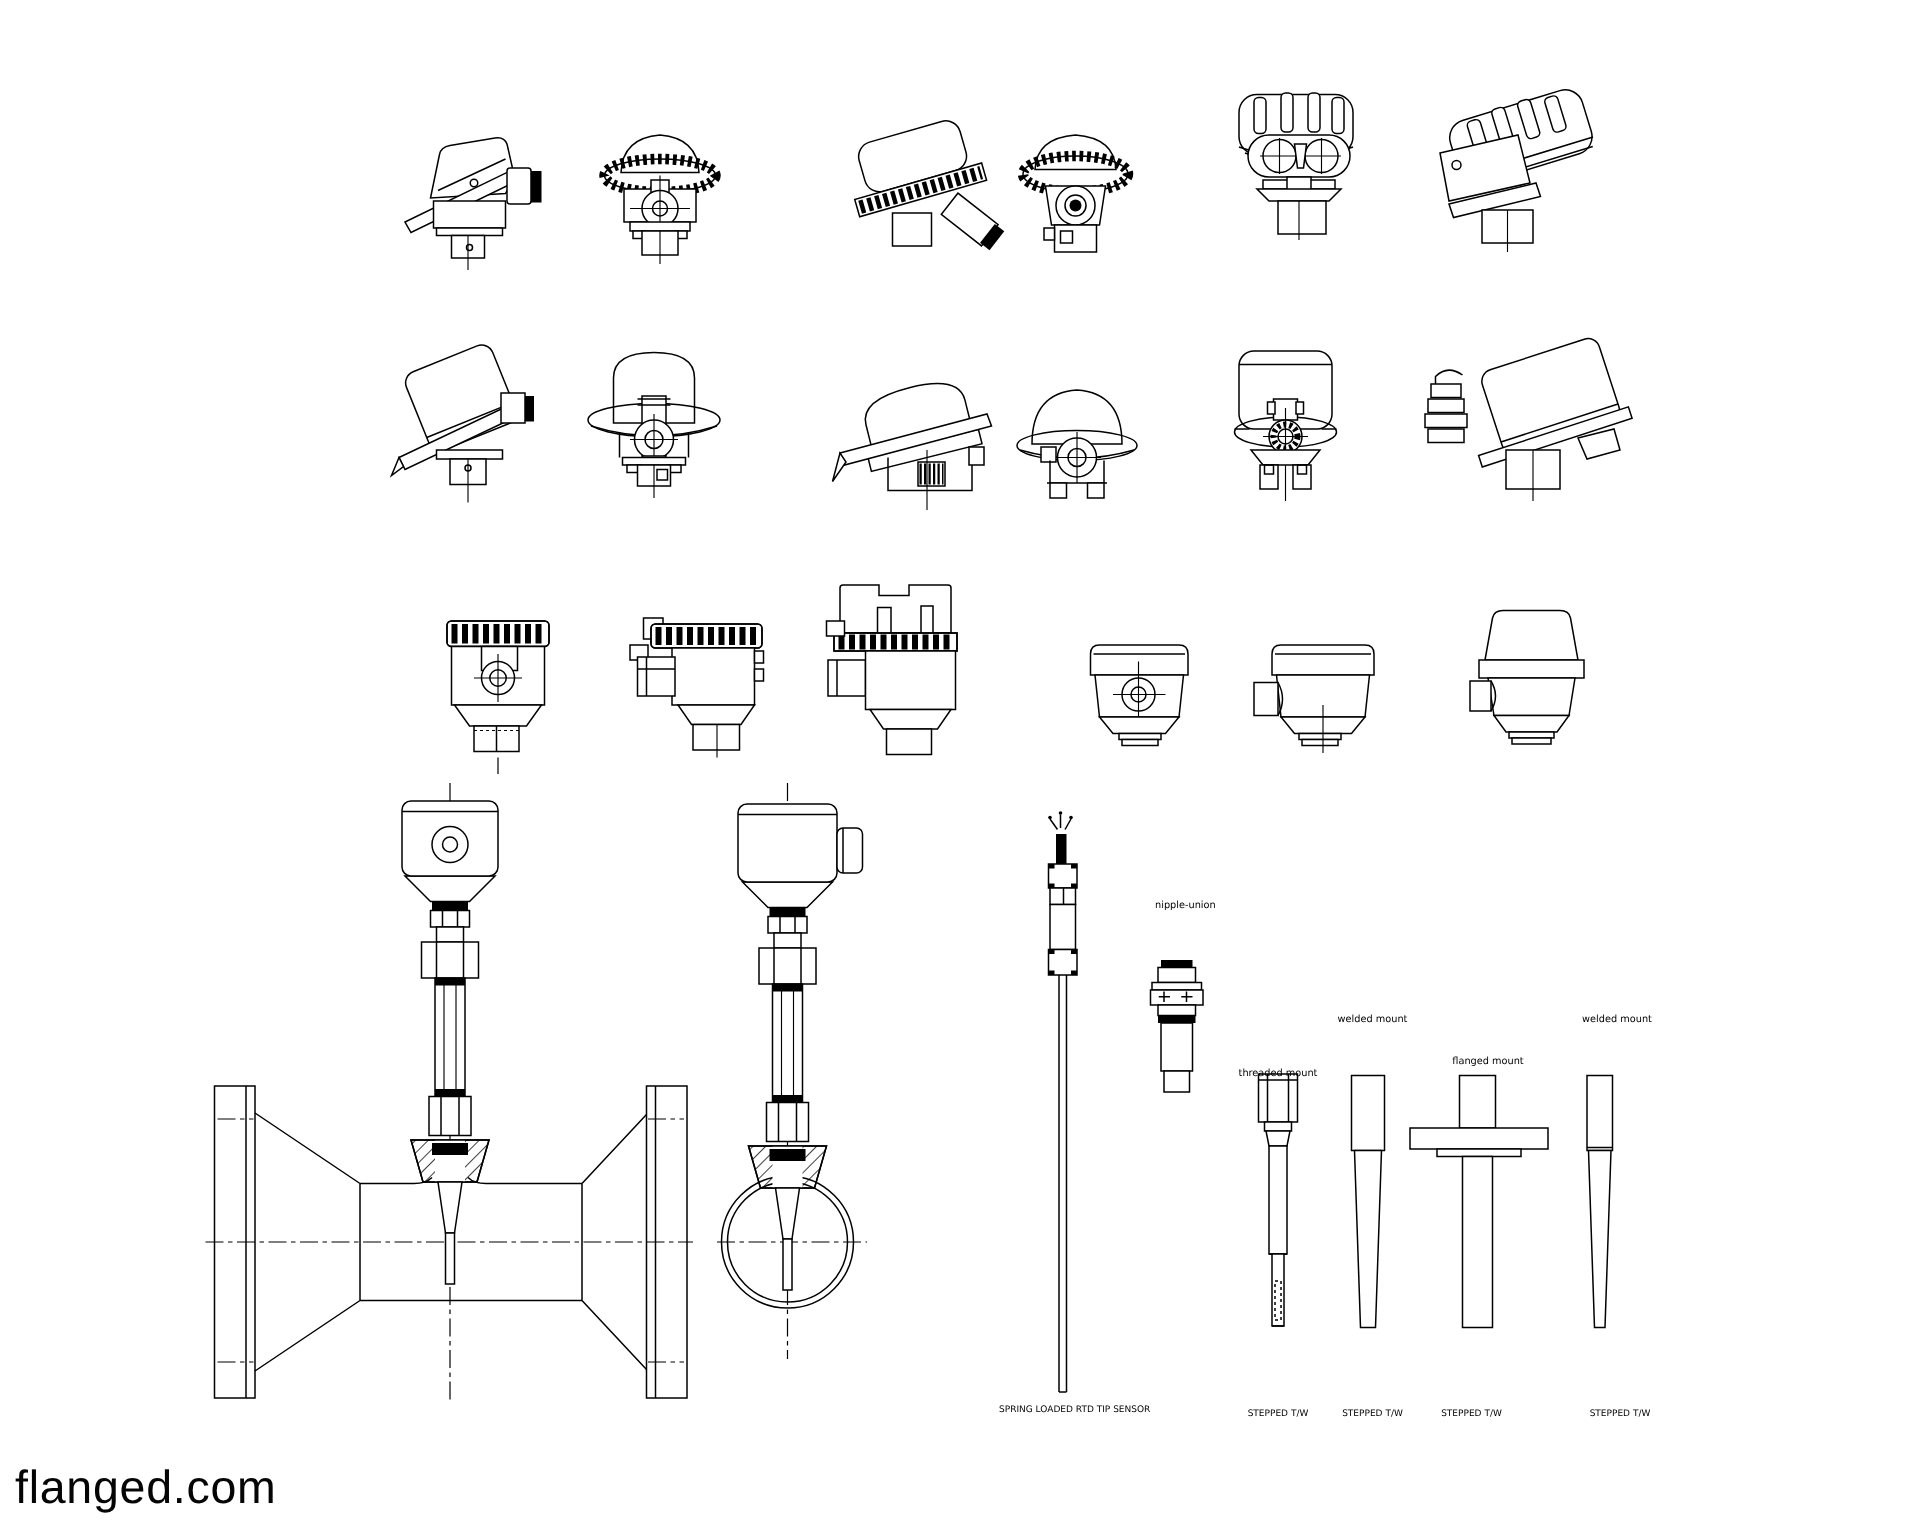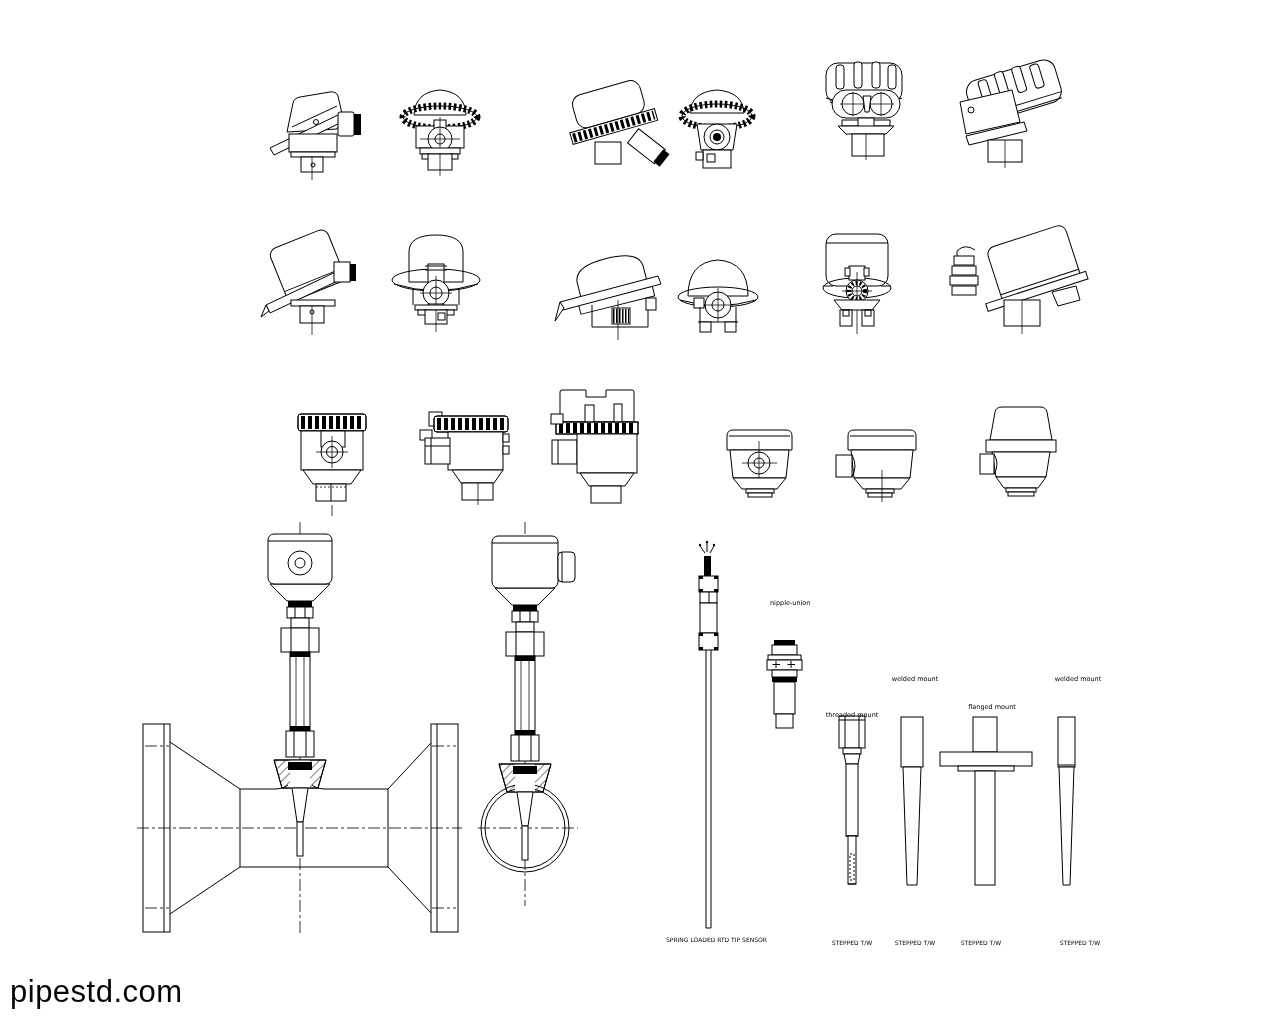--- a/index.html
+++ b/index.html
@@ -424,14 +424,14 @@
   <div class="microlabel centered" style="left:992px;top:704px;">flanged mount</div>
   <div class="microlabel centered" style="left:1078px;top:676px;">welded mount</div>
 
   <div class="microlabel" style="left:666px;top:936px;font-size:6px;">SPRING LOADED RTD TIP SENSOR</div>
 
   <div class="microlabel centered" style="left:852px;top:939px;font-size:6px;">STEPPED T/W</div>
   <div class="microlabel centered" style="left:915px;top:939px;font-size:6px;">STEPPED T/W</div>
   <div class="microlabel centered" style="left:981px;top:939px;font-size:6px;">STEPPED T/W</div>
   <div class="microlabel centered" style="left:1080px;top:939px;font-size:6px;">STEPPED T/W</div>
 
-  <div id="logo">pipestd.com</div>
+  <div id="logo">flanged.com</div>
 </div>
 
 </body></html>

